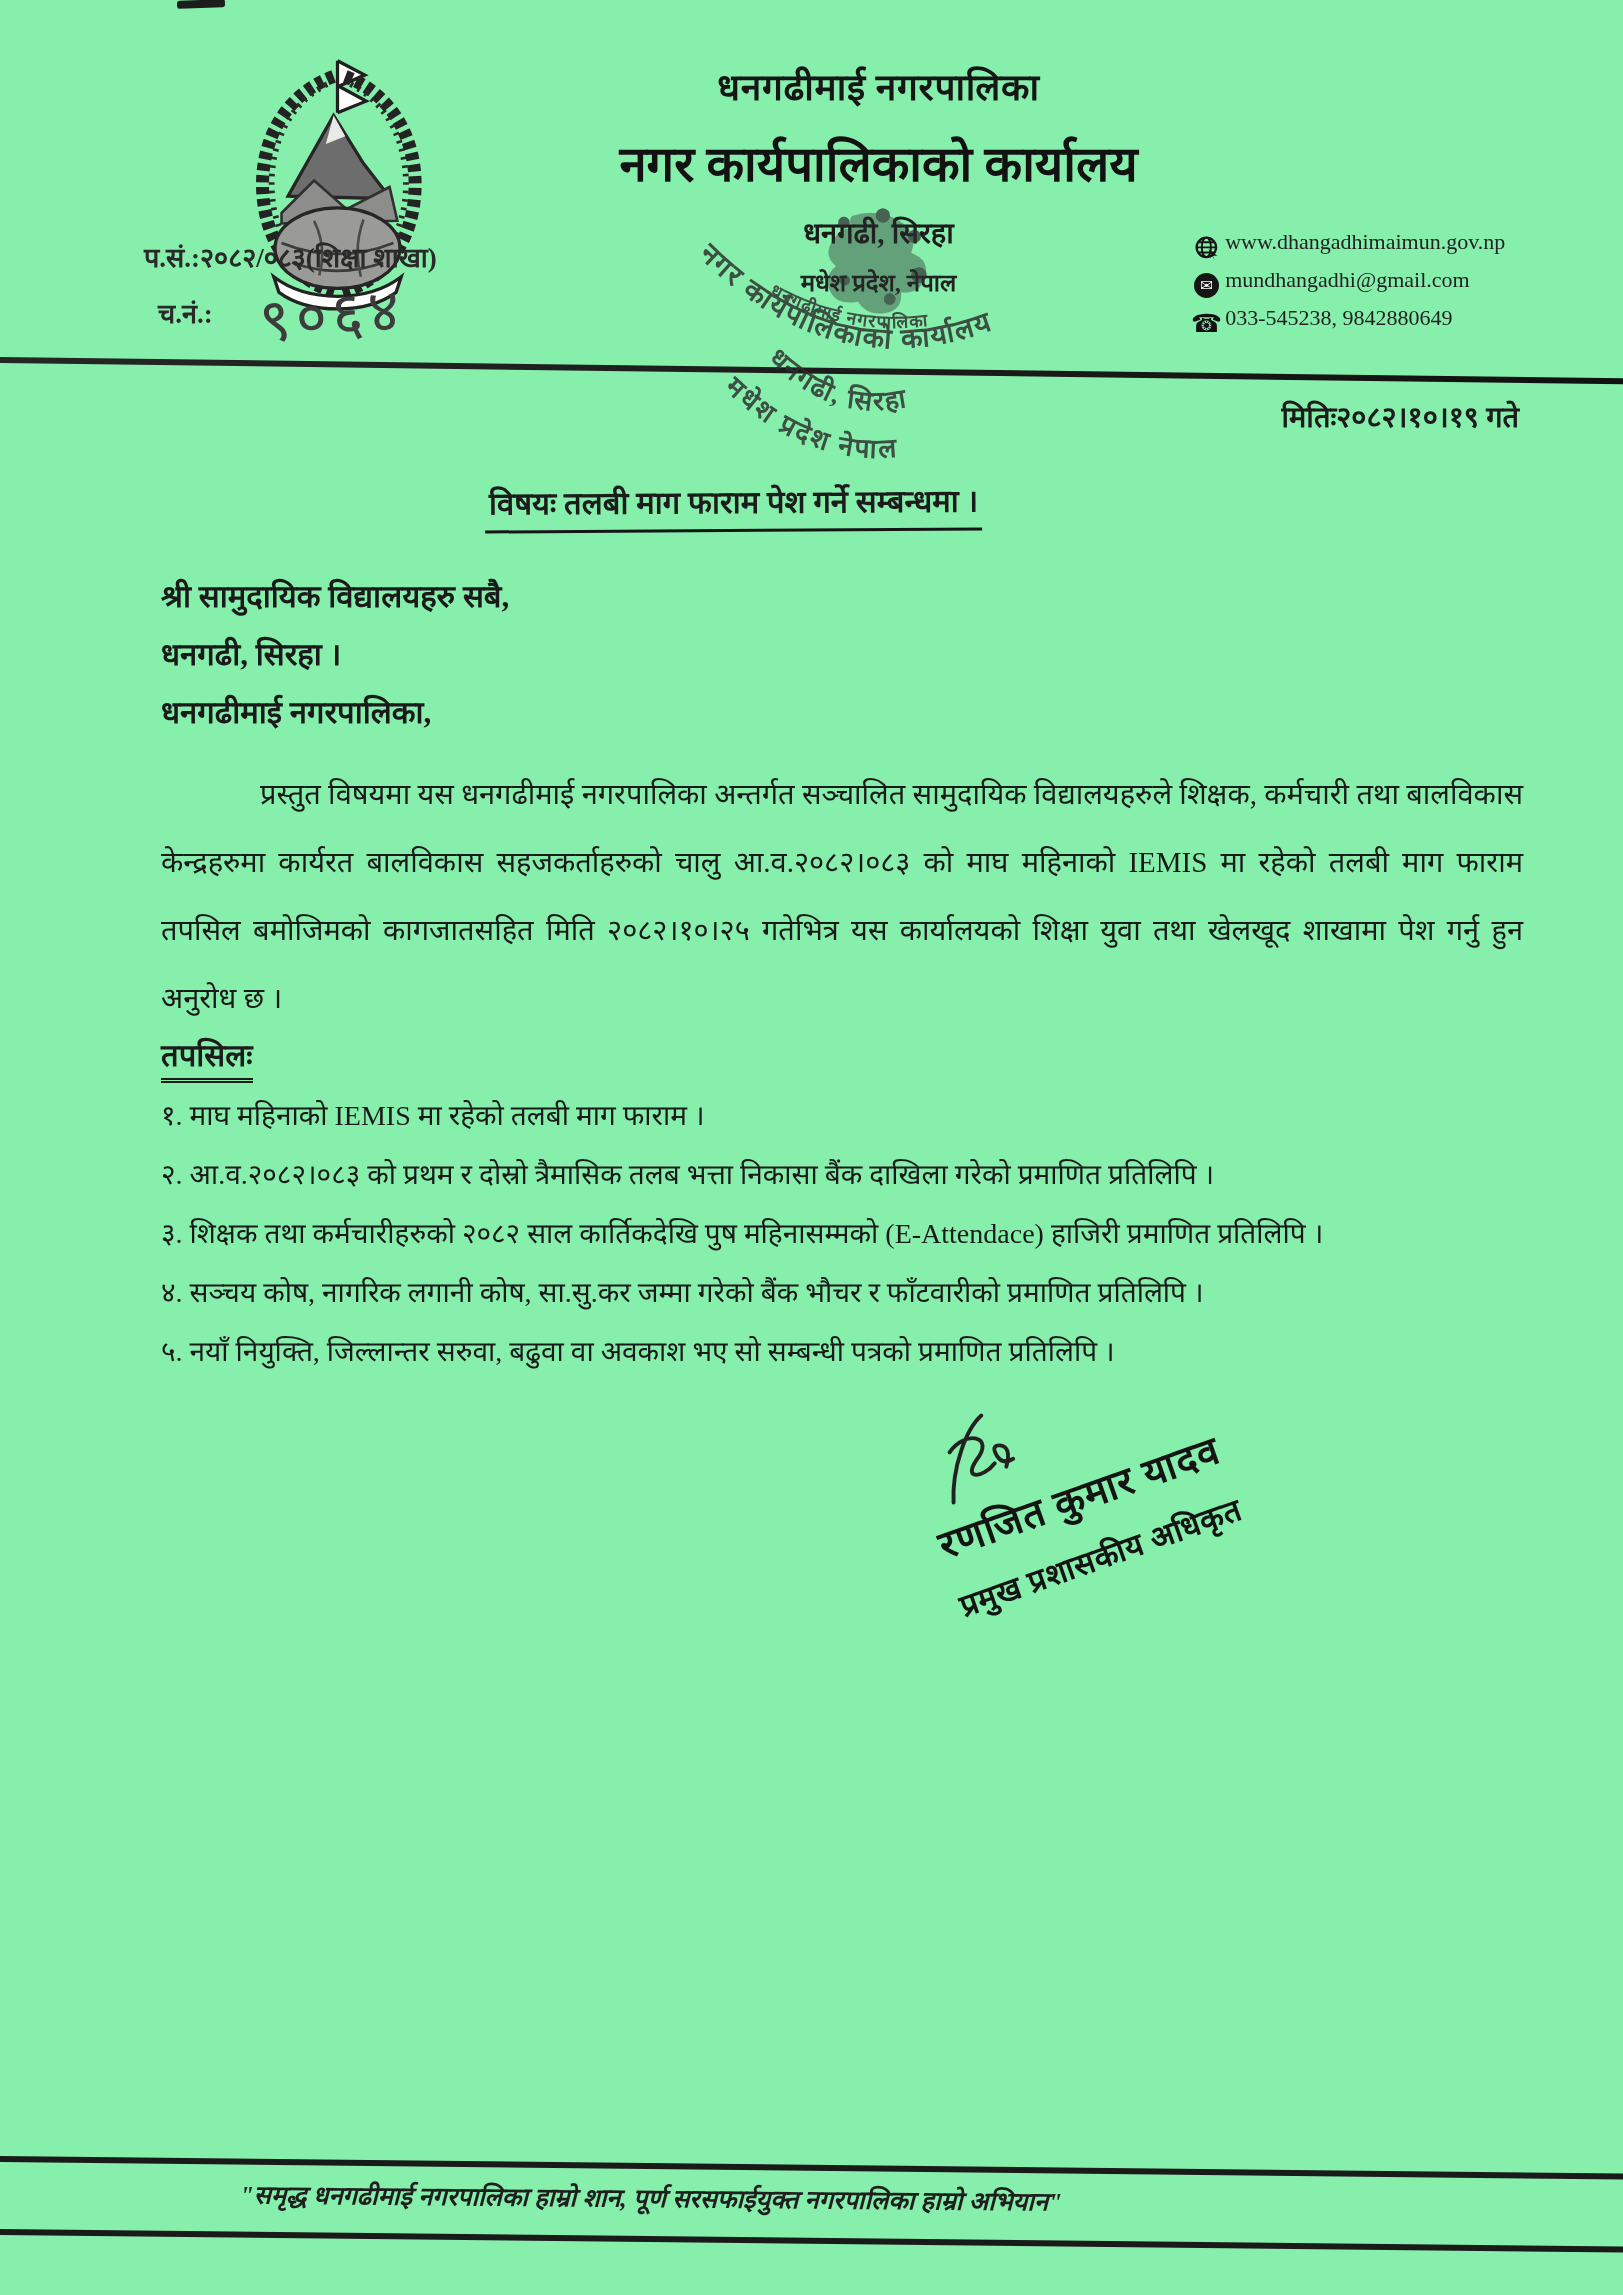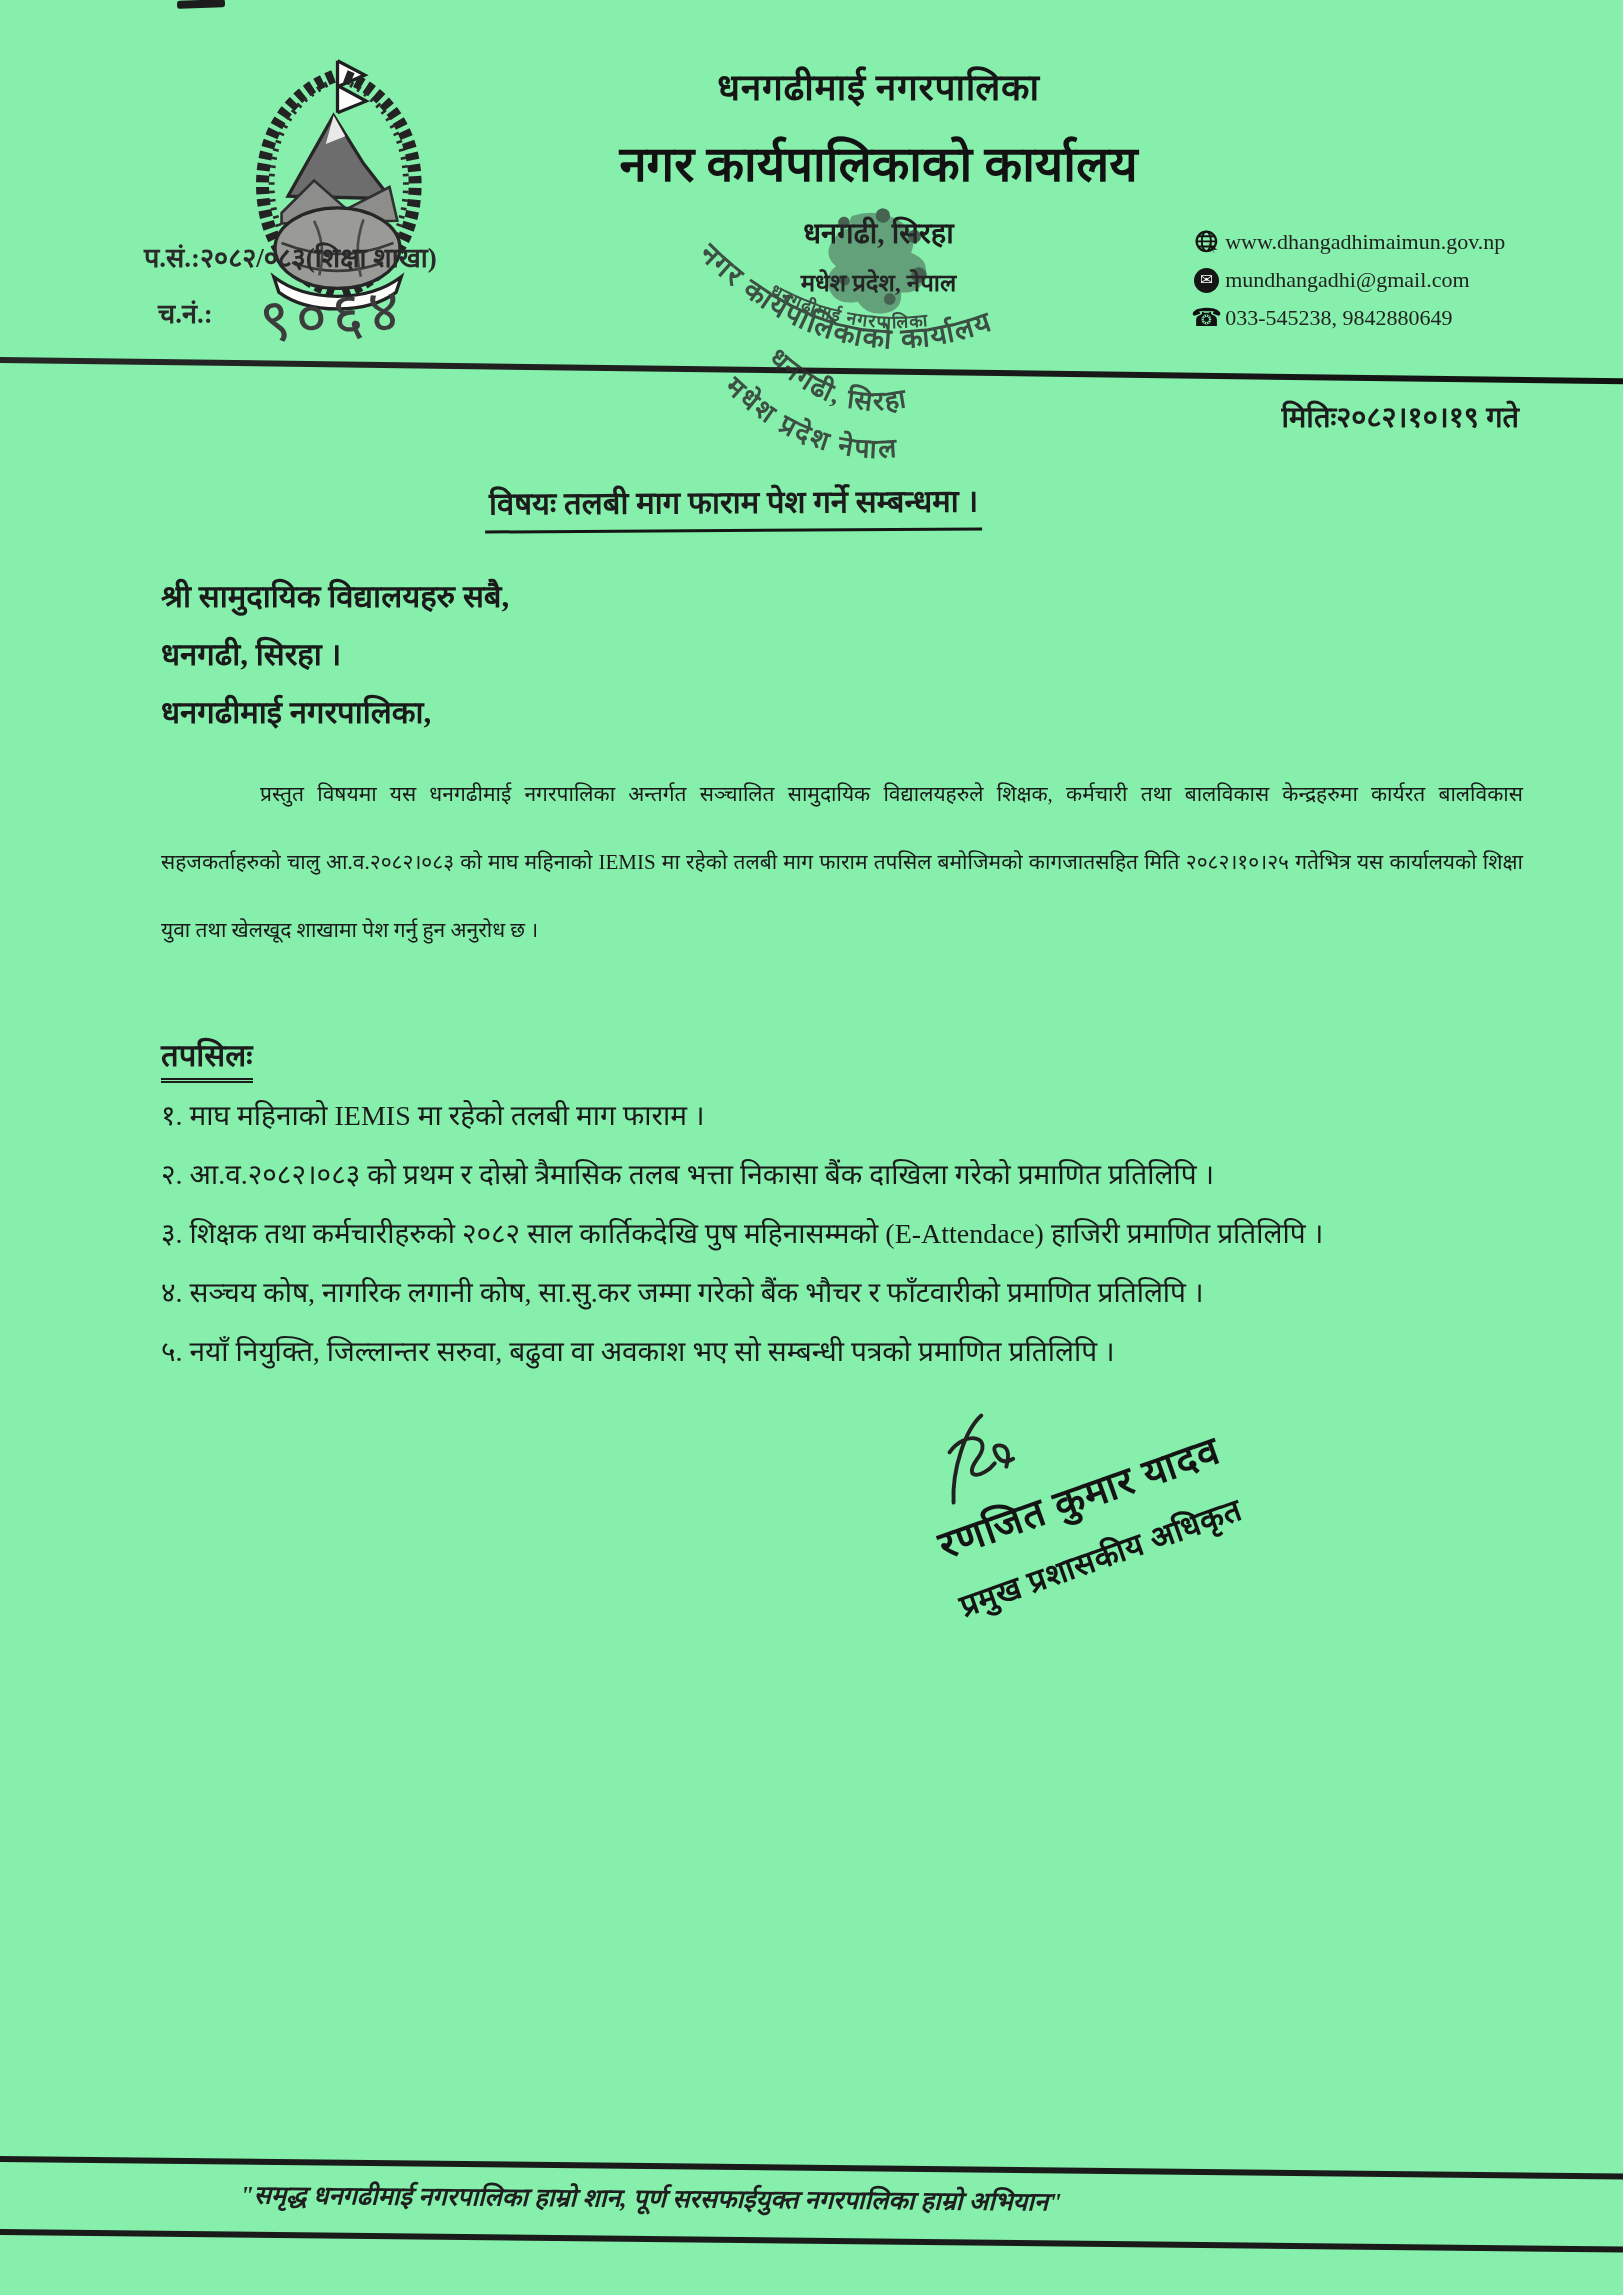--- a/index.html
+++ b/index.html
@@ -16,39 +16,39 @@
   .addr-line{margin-top:17px; font-size:29px; font-weight:bold;}
   .prov-line{margin-top:14.3px; font-size:24px; font-weight:bold; color:#222;}
   .ref-line{left:144px; top:238px; font-size:27px; font-weight:bold; color:#2a2a2a;}
   .chn-line{left:158px; top:294px; font-size:27px; font-weight:bold; color:#2a2a2a;}
   .hand-number{
     left:259px; top:272px; font-size:60px; color:#3c3c3c;
     font-family:"DejaVu Sans", sans-serif; transform:rotate(-5deg);
     letter-spacing:5.2px;
   }
   .contact{left:1193px; top:223px; width:365px; font-size:22px; color:#222; line-height:38px;}
-  .contact-row{display:flex; align-items:center; gap:5.2px; white-space:nowrap;}
+  .contact-row{display:flex; align-items:flex-end; gap:5.2px; white-space:nowrap;}
   .cicon{width:27px; height:27px; flex:0 0 27px; display:inline-flex; align-items:center; justify-content:center;}
   .phone-glyph{font-family:"DejaVu Sans", sans-serif; font-size:25px; color:#111;}
   .email-circle{width:25px;height:25px;border-radius:50%;background:#151515;color:#fff;
     display:flex;align-items:center;justify-content:center;font-family:"DejaVu Sans",sans-serif;font-size:15.6px;}
   
   .divider{left:0; top:357px; width:1667px; height:5.9px;
     background:linear-gradient(90deg,#262626,#1b1b1b 55%,#101010);
     transform:rotate(0.75deg); transform-origin:left top;}
   .smudge{left:177px; top:0; width:48px; height:7.8px; background:#1d1d1d; border-radius:2.6px; transform:rotate(-2deg);}
   
   .date-line{right:105px; top:396px; font-size:29px; font-weight:bold;}
   .subject-wrap{left:0; top:480px; width:1468px; text-align:center;}
   .subject{display:inline-block; font-size:31px; font-weight:bold;
     border-bottom:3.9px solid #161616; padding:0 3.9px 6.5px 3.9px; transform:rotate(-0.35deg);}
   
   .addressee{left:161px; top:568px; font-size:31px; font-weight:600; line-height:58px; color:#1a1a1a;}
   
-  .body-par{left:161px; top:760px; width:1362px; font-size:21px; line-height:68px;
+  .body-par{left:161px; top:760px; width:1362px; font-size:29px; line-height:68px;
     text-align:justify; text-indent:99px; color:#1a1a1a;}
   
   .tapasil-h{left:161px; top:1033px; font-size:31px; font-weight:bold;}
   .tapasil-h span{border-bottom:5.2px double #1d1d1d; padding-bottom:5.2px;}
   .tapasil-list{left:161px; top:1086px; width:1380px; font-size:28px; line-height:59px; color:#1a1a1a;}
   
   .sig-block{left:817px; top:1383px; width:514px; transform:rotate(-19.5deg); transform-origin:center;
     text-align:center; color:#141414;}
   .sig-name{font-size:39px; font-weight:bold; letter-spacing:1.3px;}
   .sig-title{margin-top:17px; font-size:31px; font-weight:bold; letter-spacing:0.7px;}

